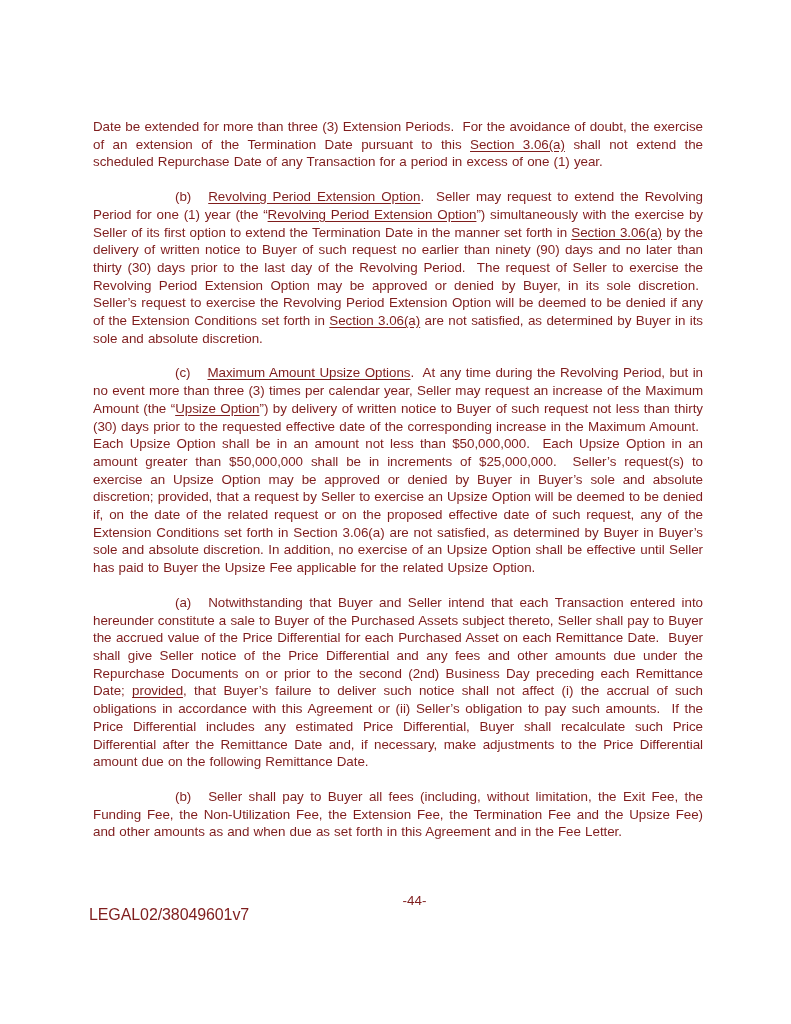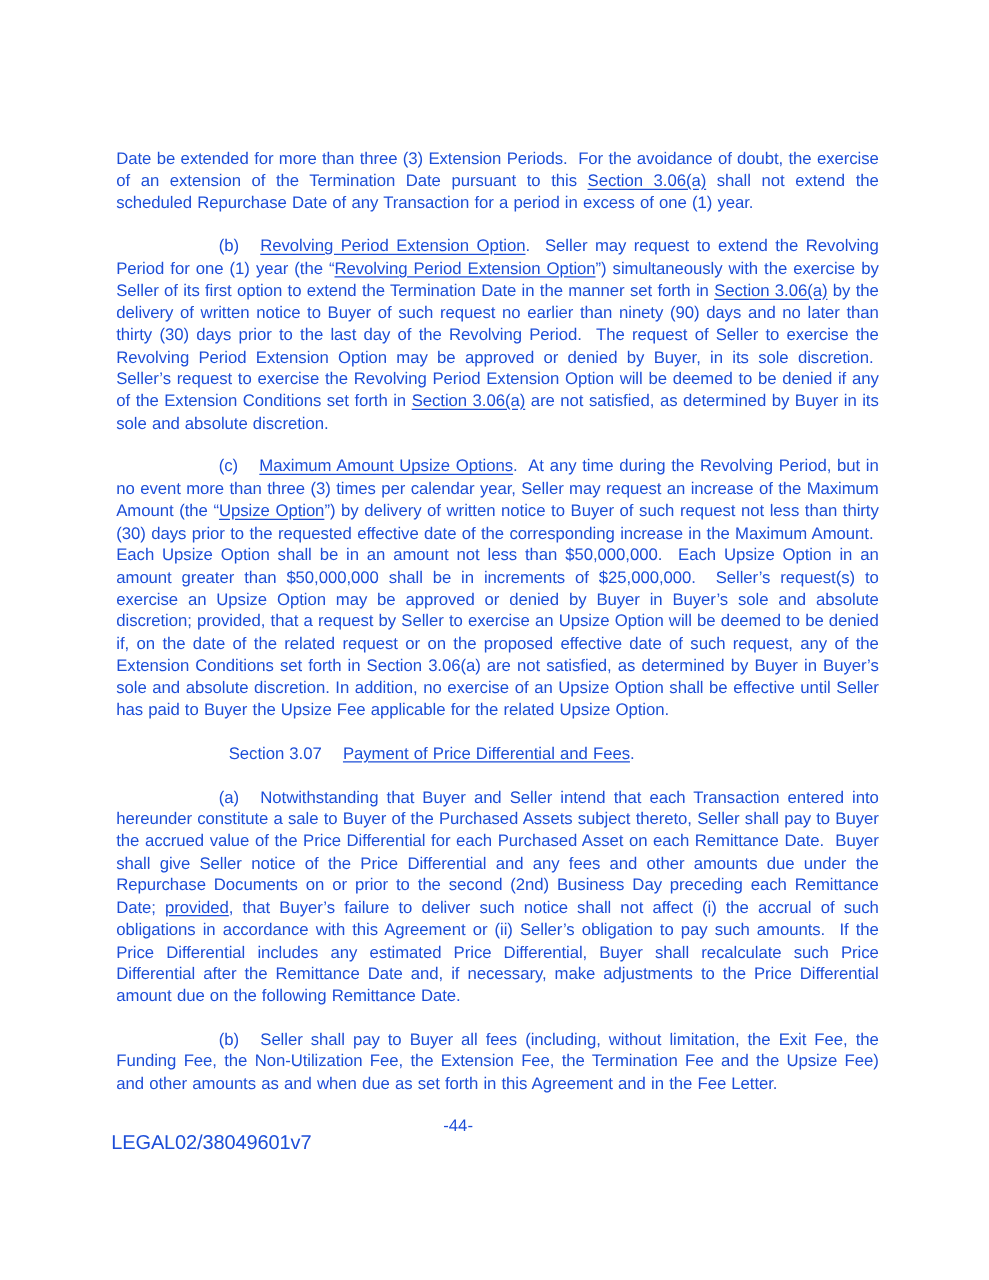--- a/index.html
+++ b/index.html
@@ -6,21 +6,21 @@
     margin: 0;
     padding: 0;
     background: #ffffff;
   }
   .page {
     position: relative;
     width: 791px;
     height: 1024px;
     background: #ffffff;
     font-family: "Liberation Sans", sans-serif;
-    color: #1d4ed8;
+    color: #7f1d1d;
     overflow: hidden;
   }
   .doc-body {
     position: absolute;
     left: 93px;
     top: 118px;
     width: 610px;
   }
   p.para {
     margin: 0 0 17px 0;
@@ -47,37 +47,37 @@
     width: 17px;
   }
   .page-number {
     position: absolute;
     left: 0;
     top: 893px;
     width: 733px;
     text-align: center;
     font-size: 13.4px;
     line-height: 16px;
+    padding-left: 48px;
   }
   .footer-id {
     position: absolute;
     left: 89px;
     top: 908px;
     font-size: 16px;
     line-height: 13px;
     letter-spacing: -0.1px;
   }
 </style>
 </head>
 <body>
 
 <div class="page">
   <div class="doc-body">
       <p class="para no-indent"><span>Date be extended for more than three (3) Extension Periods.&nbsp; For the avoidance of doubt, the exercise of an extension of the Termination Date pursuant to this </span><span class="u">Section 3.06(a)</span><span> shall not extend the scheduled Repurchase Date of any Transaction for a period in excess of one (1) year.</span></p>
       <p class="para"><span>(b)</span><span class="tab"></span><span class="u">Revolving Period Extension Option</span><span>.&nbsp; Seller may request to extend the Revolving Period for one (1) year (the “</span><span class="u">Revolving Period Extension Option</span><span>”) simultaneously with the exercise by Seller of its first option to extend the Termination Date in the manner set forth in </span><span class="u">Section 3.06(a)</span><span> by the delivery of written notice to Buyer of such request no earlier than ninety (90) days and no later than thirty (30) days prior to the last day of the Revolving Period.&nbsp; The request of Seller to exercise the Revolving Period Extension Option may be approved or denied by Buyer, in its sole discretion.&nbsp; Seller’s request to exercise the Revolving Period Extension Option will be deemed to be denied if any of the Extension Conditions set forth in </span><span class="u">Section 3.06(a)</span><span> are not satisfied, as determined by Buyer in its sole and absolute discretion.</span></p>
       <p class="para"><span>(c)</span><span class="tab"></span><span class="u">Maximum Amount Upsize Options</span><span>.&nbsp; At any time during the Revolving Period, but in no event more than three (3) times per calendar year, Seller may request an increase of the Maximum Amount (the “</span><span class="u">Upsize Option</span><span>”) by delivery of written notice to Buyer of such request not less than thirty (30) days prior to the requested effective date of the corresponding increase in the Maximum Amount.&nbsp; Each Upsize Option shall be in an amount not less than $50,000,000.&nbsp; Each Upsize Option in an amount greater than $50,000,000 shall be in increments of $25,000,000.&nbsp; Seller’s request(s) to exercise an Upsize Option may be approved or denied by Buyer in Buyer’s sole and absolute discretion; provided, that a request by Seller to exercise an Upsize Option will be deemed to be denied if, on the date of the related request or on the proposed effective date of such request, any of the Extension Conditions set forth in Section 3.06(a) are not satisfied, as determined by Buyer in Buyer’s sole and absolute discretion. In addition, no exercise of an Upsize Option shall be effective until Seller has paid to Buyer the Upsize Fee applicable for the related Upsize Option.</span></p>
-      <p class="para heading"><span>Section 3.07</span><span class="tab"></span><span class="u">Payment of Price Differential and Fees</span><span>.</span></p>
       <p class="para"><span>(a)</span><span class="tab"></span><span>Notwithstanding that Buyer and Seller intend that each Transaction entered into hereunder constitute a sale to Buyer of the Purchased Assets subject thereto, Seller shall pay to Buyer the accrued value of the Price Differential for each Purchased Asset on each Remittance Date.&nbsp; Buyer shall give Seller notice of the Price Differential and any fees and other amounts due under the Repurchase Documents on or prior to the second (2nd) Business Day preceding each Remittance Date; </span><span class="u">provided</span><span>, that Buyer’s failure to deliver such notice shall not affect (i) the accrual of such obligations in accordance with this Agreement or (ii) Seller’s obligation to pay such amounts.&nbsp; If the Price Differential includes any estimated Price Differential, Buyer shall recalculate such Price Differential after the Remittance Date and, if necessary, make adjustments to the Price Differential amount due on the following Remittance Date.</span></p>
       <p class="para"><span>(b)</span><span class="tab"></span><span>Seller shall pay to Buyer all fees (including, without limitation, the Exit Fee, the Funding Fee, the Non-Utilization Fee, the Extension Fee, the Termination Fee and the Upsize Fee) and other amounts as and when due as set forth in this Agreement and in the Fee Letter.</span></p>
     </div>
   <div class="page-number">-44-</div>
   <div class="footer-id">LEGAL02/38049601v7</div>
 </div>
 
 </body></html>

